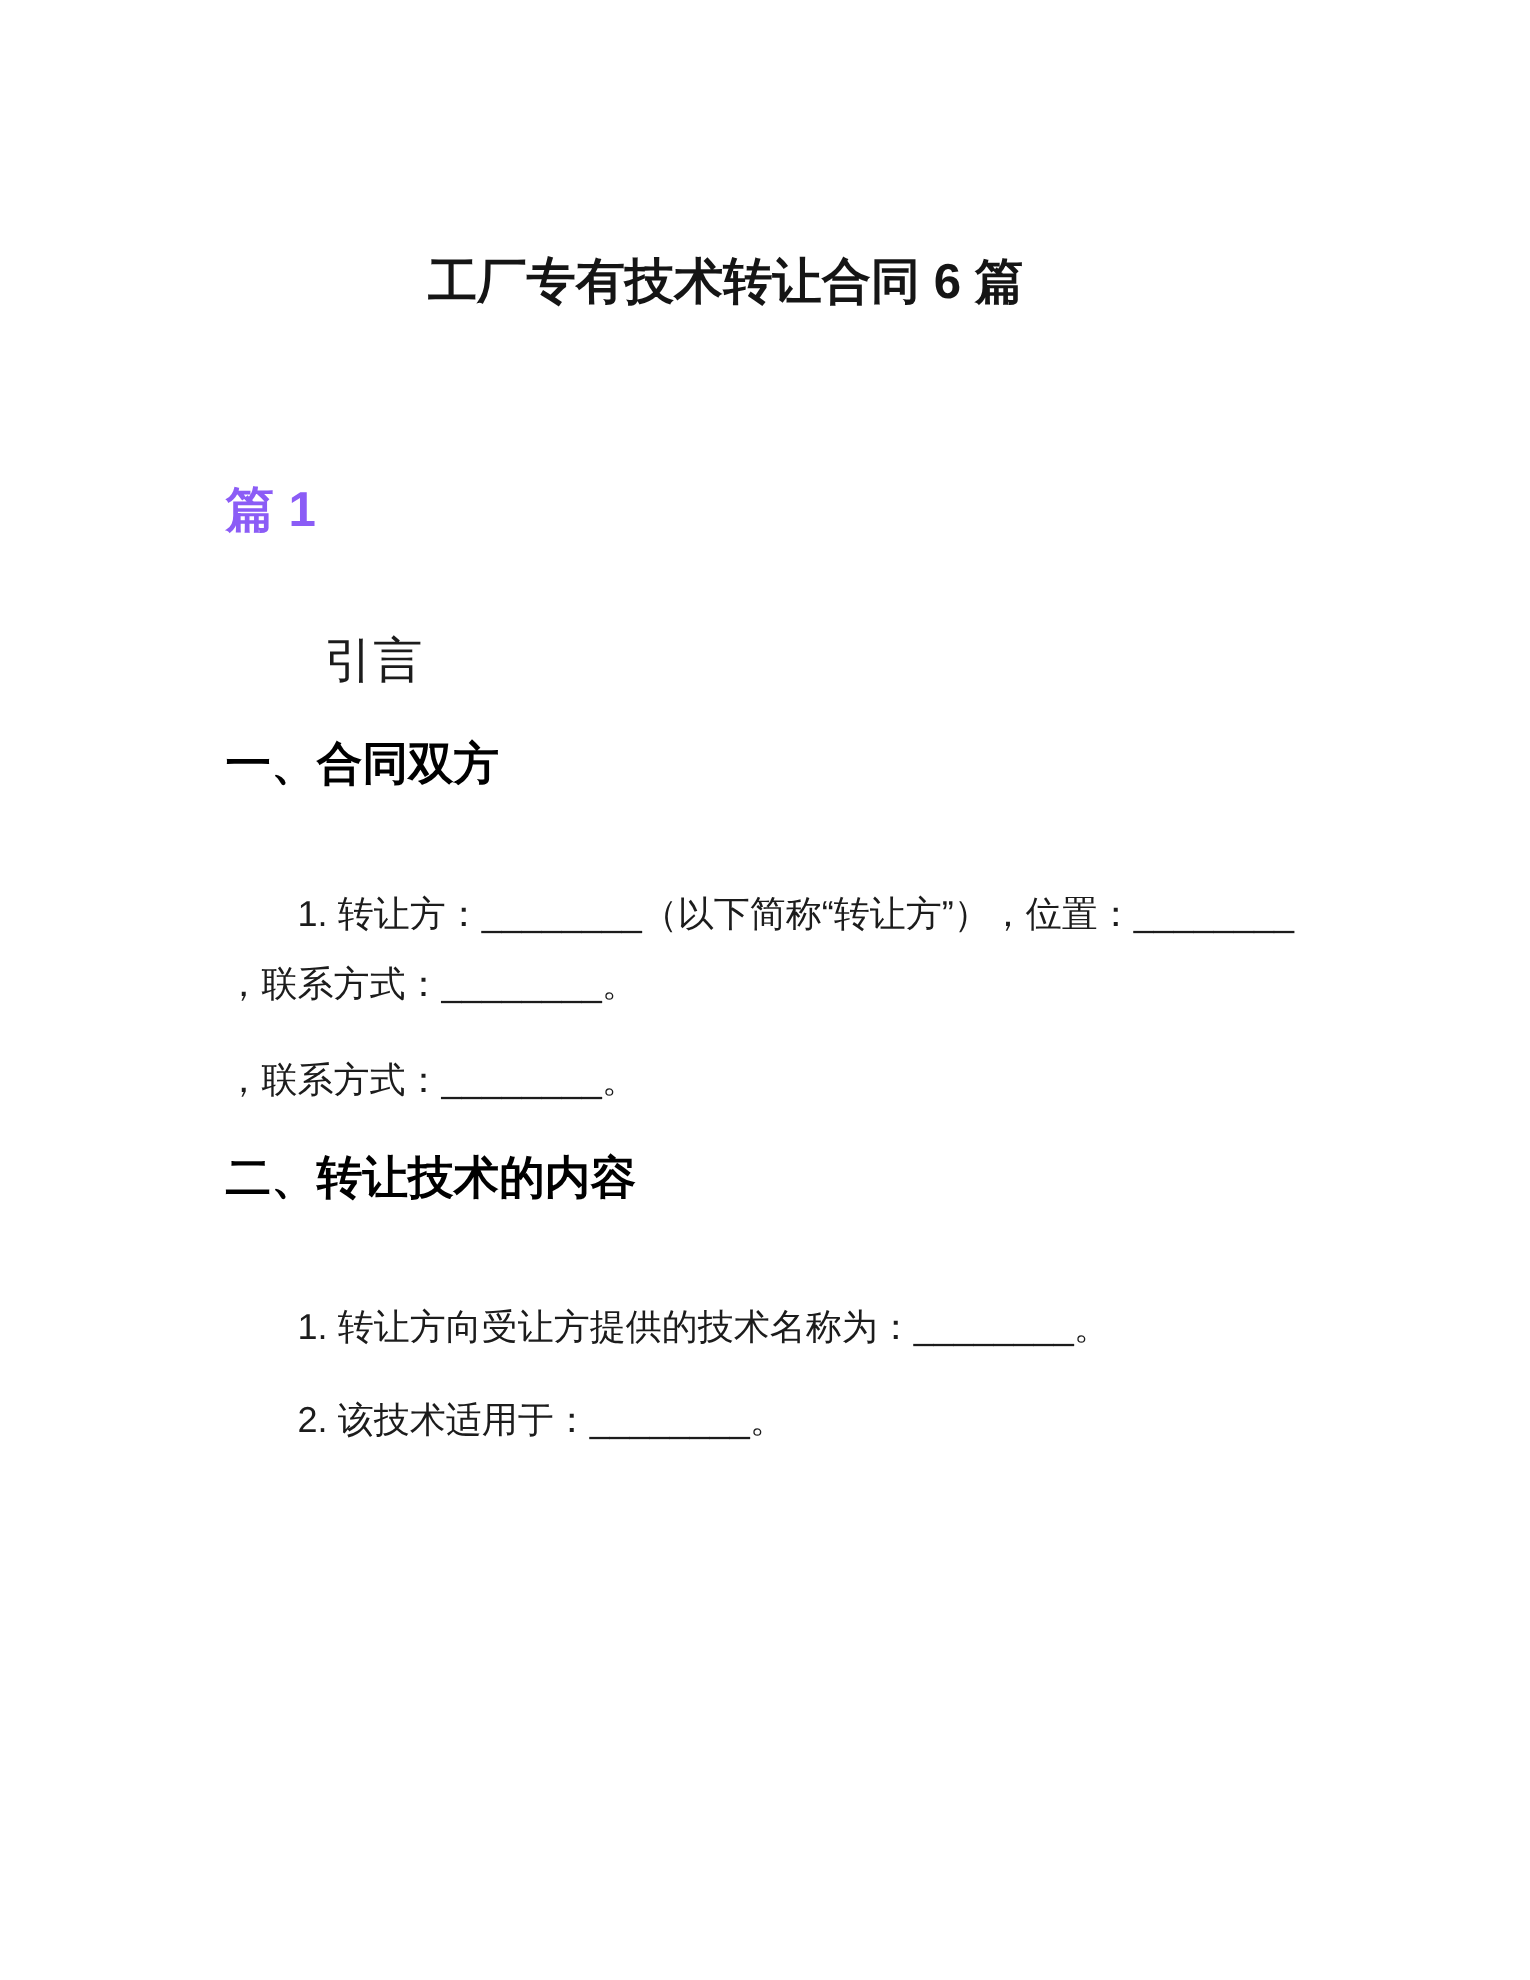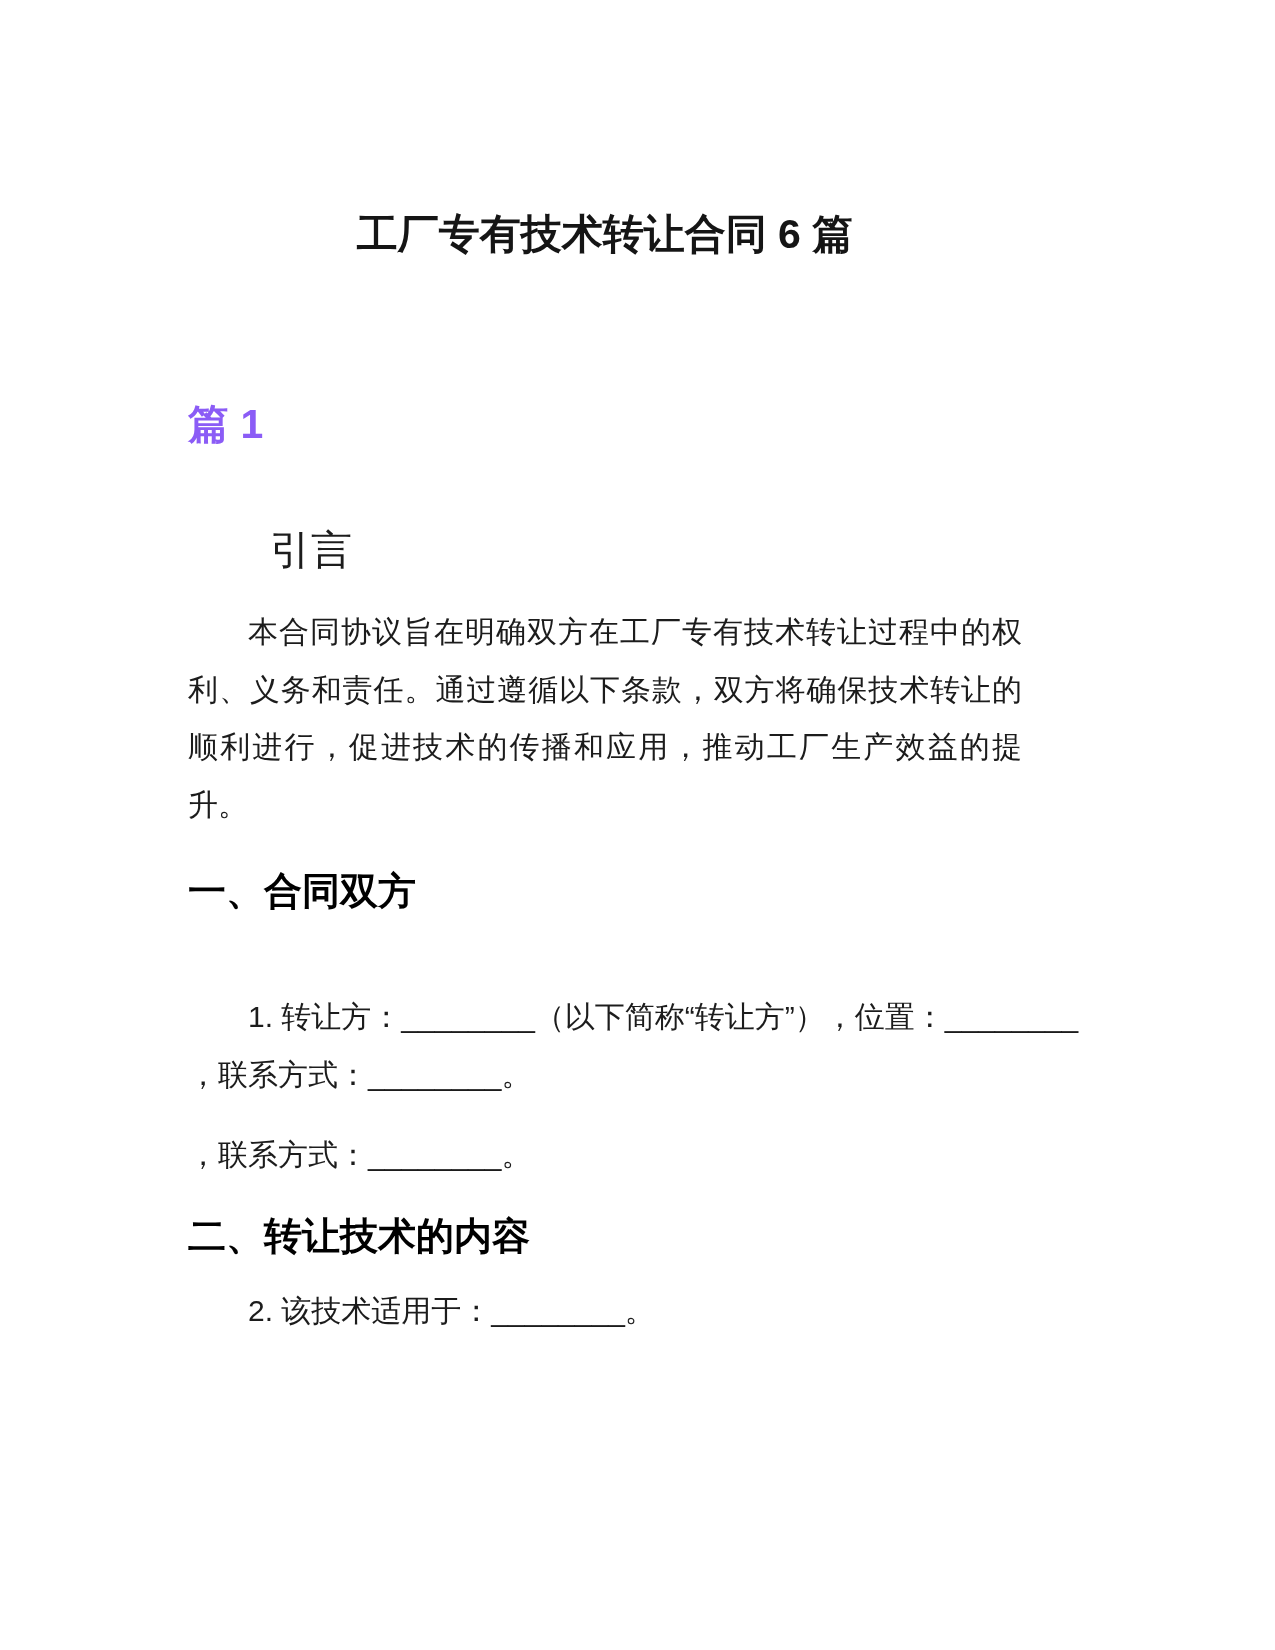--- a/index.html
+++ b/index.html
@@ -81,33 +81,35 @@
 <body>
 
 <div class="page">
 
   <div class="doc-title">工厂专有技术转让合同 6 篇</div>
 
   <div class="pian-heading">篇 1</div>
 
   <div class="intro-label">引言</div>
 
-  <div class="body-para">本合同协议旨在明确双方在工厂专有技术转让过程中的权利、义务和责任。通过遵循以下条款，双方将确保技术转让的顺利进行，促进技术的传播和应用，推动工厂生产效益的提升。</div>
 
   <div class="sub-heading first">一、合同双方</div>
 
   <div class="item mt-74">
     <div class="line-first line-fill">1. 转让方：________（以下简称“转让方”），位置：________</div>
     <div class="line-rest">，联系方式：________。</div>
   </div>
 
   <div class="item mt-23">
     <div class="line-rest">，联系方式：________。</div>
   </div>
 
   <div class="sub-heading second">二、转让技术的内容</div>
 
+  <div class="item mt-70">
+    <div class="line-first">1. 转让方向受让方提供的技术名称为：________。</div>
+  </div>
 
   <div class="item mt-20">
     <div class="line-first">2. 该技术适用于：________。</div>
   </div>
 
 </div>
 
 </body></html>

